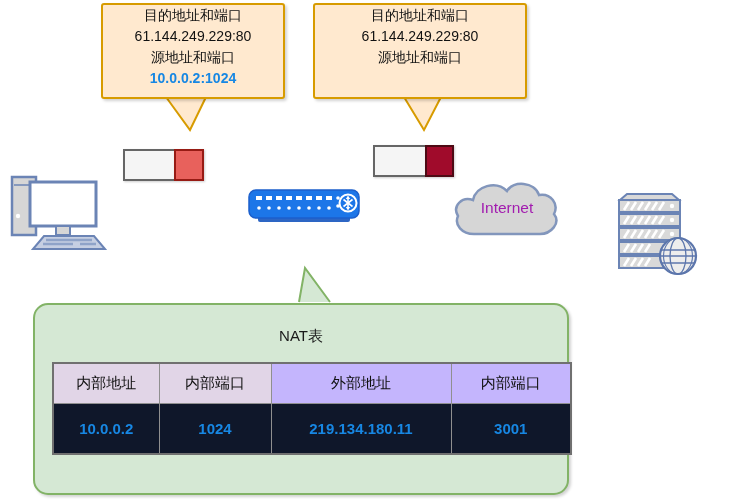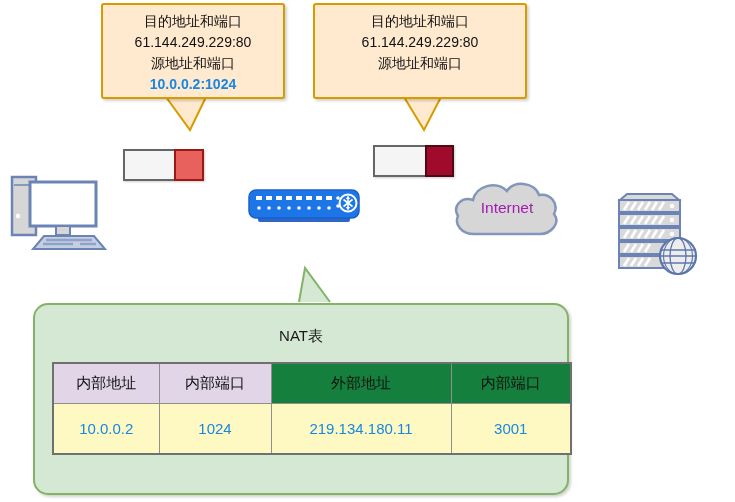--- a/index.html
+++ b/index.html
@@ -8,21 +8,21 @@
     background:#ffffff;
     font-family:"Liberation Sans","DejaVu Sans",sans-serif;
     color:#1a1a1a;
   }
   .abs{position:absolute;}
 
   
   .callout{
     position:absolute;box-sizing:border-box;
     background:#FFE9CF;border:2px solid #D79B00;border-radius:3px;
-    text-align:center;padding-top:6px;
+    text-align:center;padding-top:0;
     box-shadow:2px 2px 3px rgba(0,0,0,.18);
     z-index:3;
   }
   .c-line{font-size:14px;line-height:21px;color:#111;}
   .c-highlight{font-weight:bold;color:#1787E3;}
 
   
   .overlay{position:absolute;left:0;top:0;z-index:2;pointer-events:none;}
 
   
@@ -54,22 +54,22 @@
     background:#ffffff;font-size:15px;
     border:2px solid #707070;
   }
   table.nat th,table.nat td{
     border:1px solid #8f8f8f;text-align:center;padding:4px;
     overflow:hidden;white-space:nowrap;
   }
   table.nat th{height:31px;font-weight:normal;color:#111;}
   table.nat td{height:41px;color:#111;}
   th.h-purple{background:#E1D5E7;}
-  th.h-pink{background:#15803d;}
-  tr.row-hl td{background:#fef9c3;color:#1787E3;font-weight:normal;}
+  th.h-pink{background:#c4b5fd;}
+  tr.row-hl td{background:#0f172a;color:#1787E3;font-weight:bold;}
 </style>
 </head>
 <body>
 
 <div class="stage">
 
   <div class="callout" style="left:101px;top:3px;width:184px;height:96px;">
     <div class="c-line">目的地址和端口</div>
     <div class="c-line">61.144.249.229:80</div>
     <div class="c-line">源地址和端口</div>

